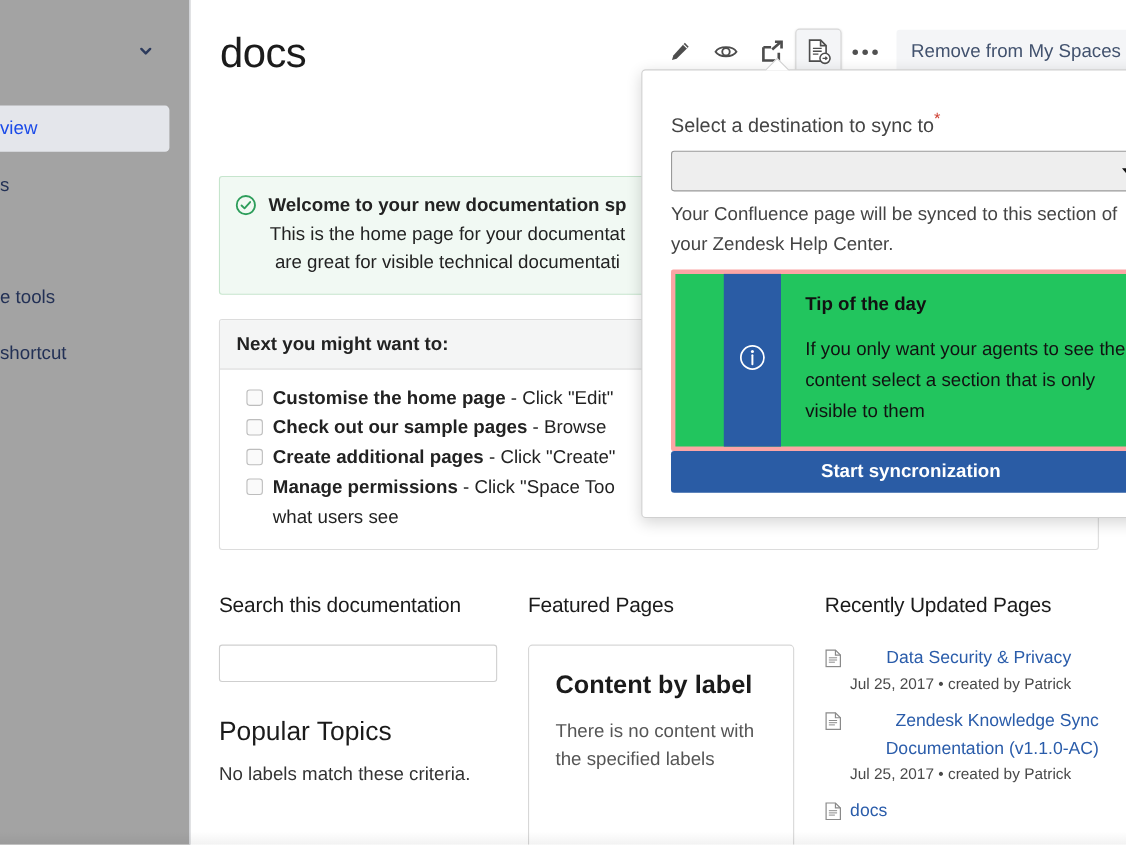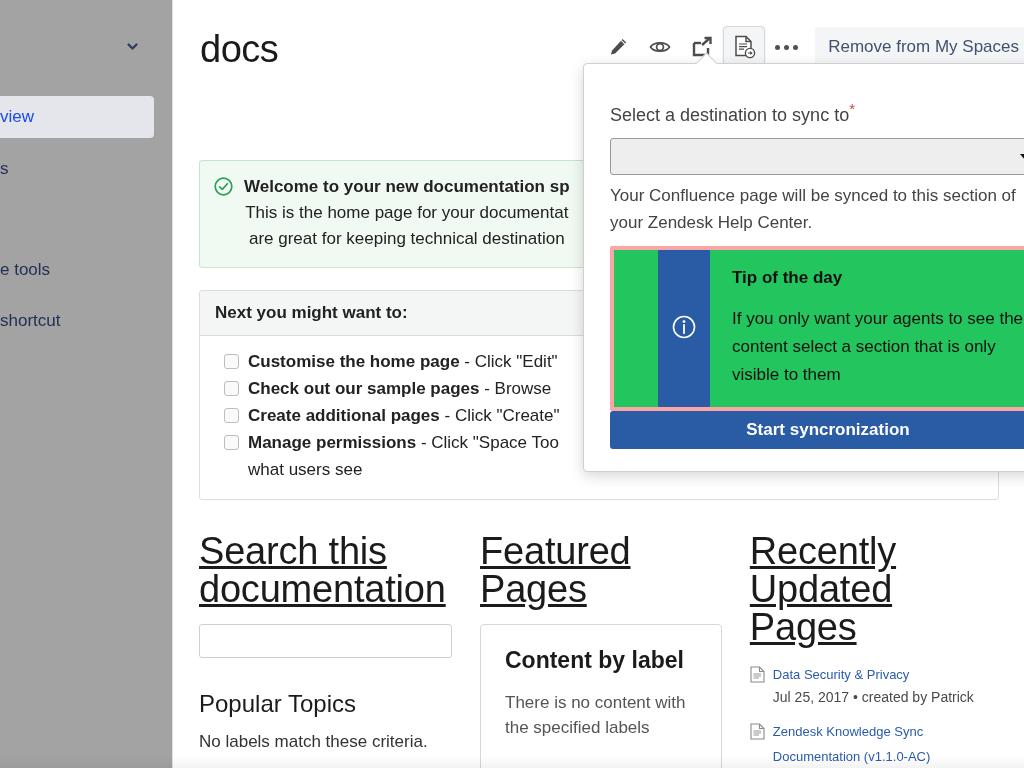--- a/index.html
+++ b/index.html
@@ -195,26 +195,25 @@
     margin: 32px 25px 0 25px;
     gap: 0;
   }
   .col { }
   .col-a { width: 290px; padding-right: 28px; }
   .col-b { width: 290px; padding-right: 28px; }
   .col-c { width: 270px; }
 
   .col h2 {
     margin: 0 0 16px 0;
-    font-size: 38px;
+    font-size: 19px;
     font-weight: 400;
     color: #1b1b1b;
     line-height: 38px;
     letter-spacing: -0.2px;
-    text-decoration: underline;
   }
   .search-box {
     width: 253px; height: 34px;
     border: 1px solid #cfcfcf;
     border-radius: 3px;
     background: #fff;
     margin-bottom: 30px;
   }
   .col h3 {
     margin: 0 0 12px 0;
@@ -241,26 +240,27 @@
   .label-card p {
     margin: 0;
     font-size: 17px;
     line-height: 25px;
     color: #555;
   }
 
   .rup-item { display: flex; gap: 8px; margin-bottom: 11px; }
   .doc-icon { flex: 0 0 auto; margin-top: 4px; }
   .rup-link {
-    font-size: 13px;
+    font-size: 16px;
     line-height: 25px;
     color: #2a5caa;
     text-decoration: none;
     display: block;
     cursor: pointer;
+    text-align: right;
   }
   .rup-meta {
     font-size: 14px;
     color: #4a4a4a;
     line-height: 21px;
     white-space: nowrap;
   }
 
   
   .sync-popup {
@@ -471,21 +471,21 @@
       <div class="welcome-panel">
         <span class="check-icon">
           <svg width="19" height="19" viewBox="0 0 19 19">
             <circle cx="9.5" cy="9.5" r="8.3" fill="none" stroke="#2e9e5b" stroke-width="1.7"></circle>
             <path d="M5.6 9.8 L8.3 12.4 L13.4 6.7" fill="none" stroke="#2e9e5b" stroke-width="1.7" stroke-linecap="round" stroke-linejoin="round"></path>
           </svg>
         </span>
         <div class="welcome-text">
           <b>Welcome to your new documentation sp</b><br>
           <span>This is the home page for your documentat</span><br>
-          <span>are great for keeping technical destination</span>
+          <span>are great for visible technical documentati</span>
         </div>
       </div>
 
       <div class="next-panel">
         <div class="next-head">Next you might want to:</div>
         <div class="next-body">
 
           <div class="next-row">
             <span class="cbx"></span>
             <span><b>Customise the home page</b><span> - Click "Edit"</span></span>

